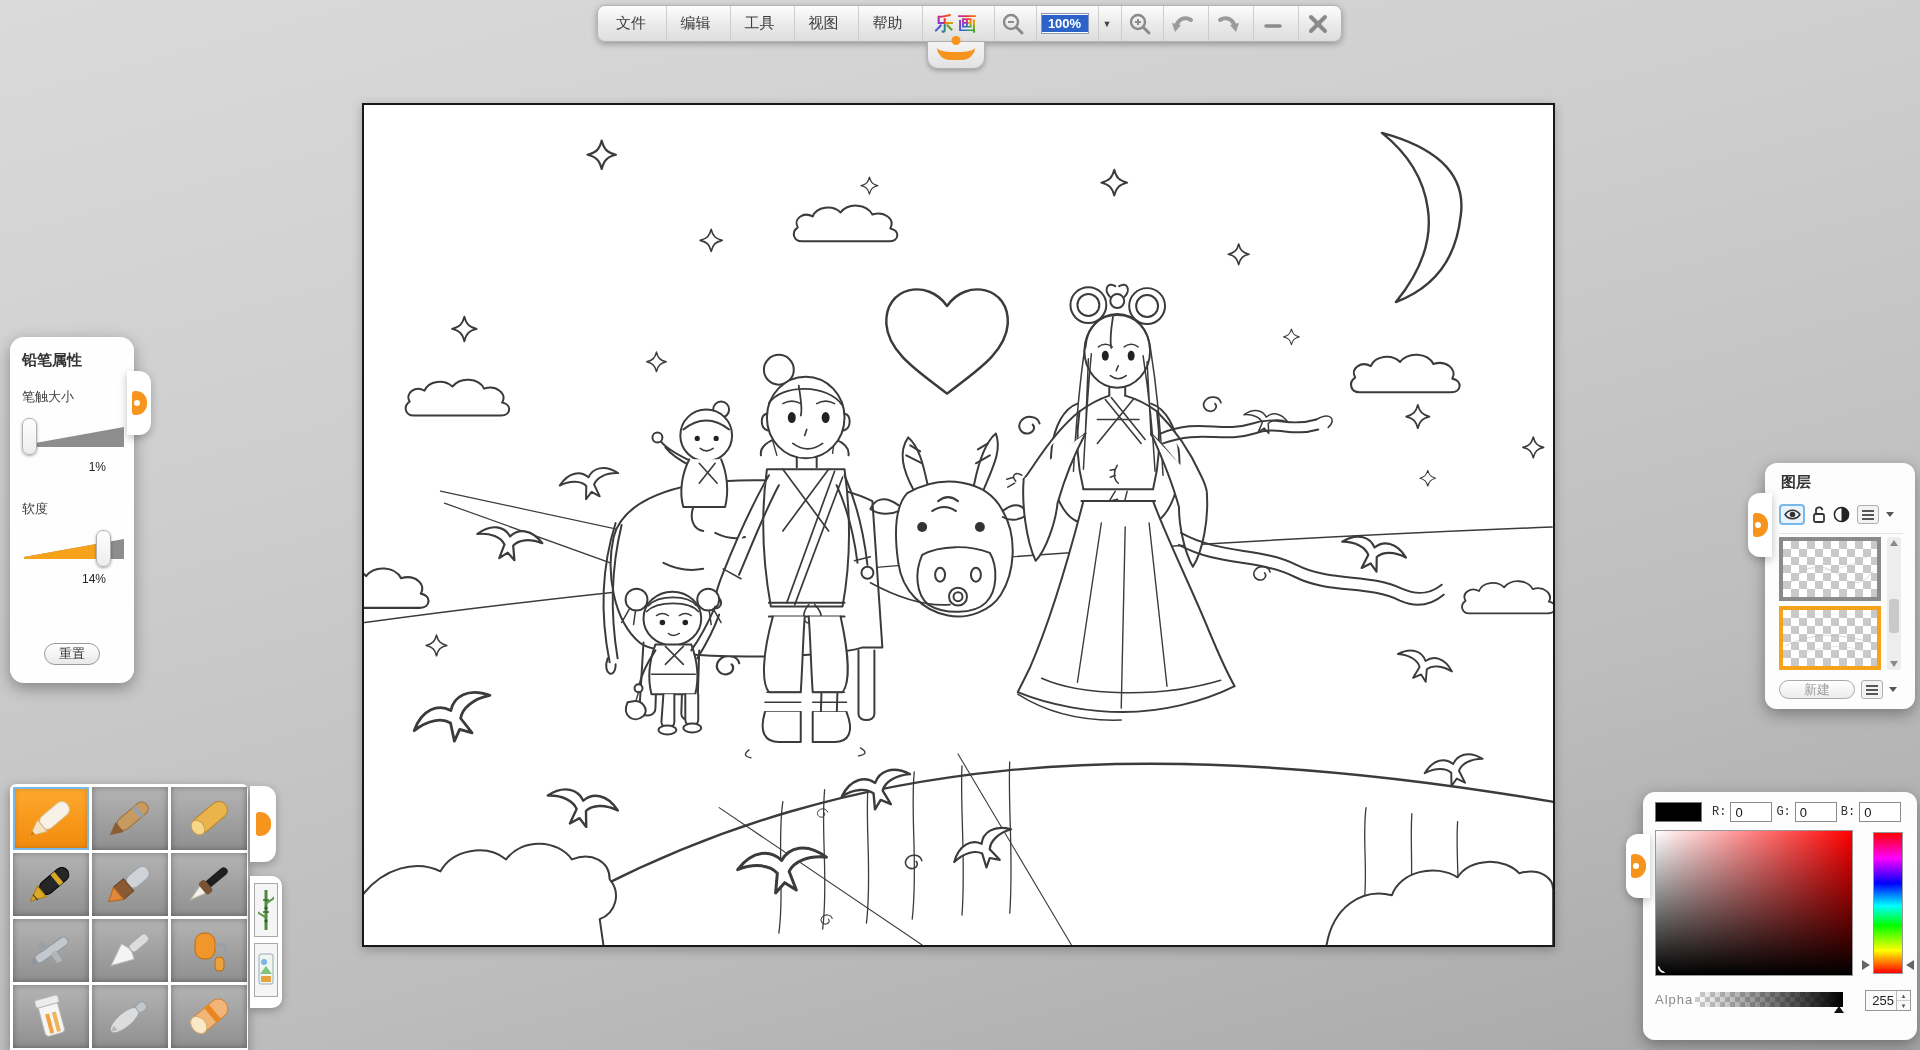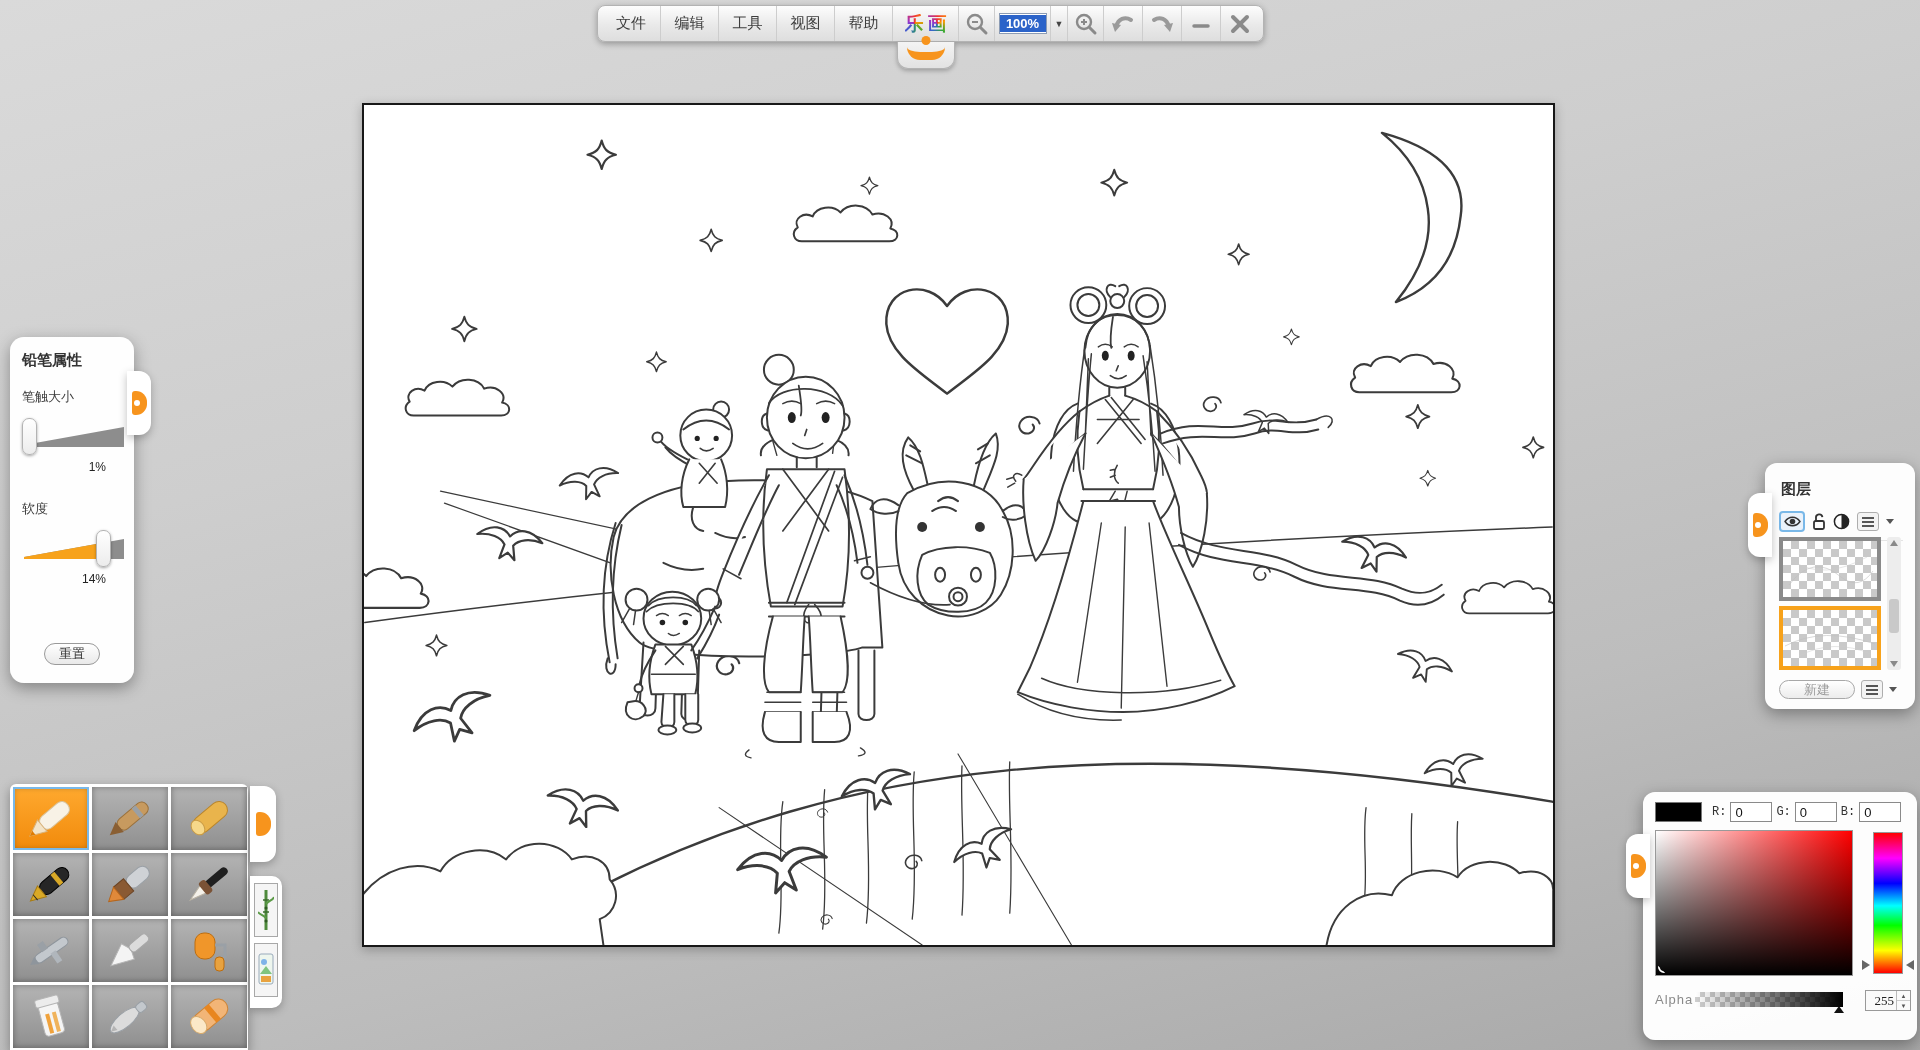--- a/index.html
+++ b/index.html
@@ -3,21 +3,21 @@
 <meta charset="utf-8">
 <style>
   * { margin:0; padding:0; box-sizing:border-box; }
   html,body { width:1920px; height:1050px; overflow:hidden;
     font-family:"Liberation Sans","DejaVu Sans",sans-serif; }
   body { background:linear-gradient(165deg,#dadada 0%,#cecece 35%,#bdbdbd 70%,#a7a7a7 100%); position:relative; }
 
   
   .toolbar { position:absolute; left:597px; top:5px; height:37px; display:flex; align-items:stretch;
     background:linear-gradient(#fdfdfd,#e9e9e9 55%,#dedede); border:1px solid #b3b3b3; border-radius:8px;
-    box-shadow:0 2px 6px rgba(0,0,0,.3); padding:0 4px; z-index:5; }
+    box-shadow:0 2px 6px rgba(0,0,0,.3); padding:0 4px; z-index:5;gap:6px; }
   .toolbar > * { border-left:1px solid #cdcdcd; display:flex; align-items:center; justify-content:center; }
   .toolbar > *:first-child { border-left:none; }
   .menu-btn { width:58px; font-size:15px; color:#3c3c3c; cursor:default; }
   .mascot-slot { width:66px; position:relative; }
   .mascot-eyes { display:flex; gap:4px; font-size:19px; font-weight:bold; line-height:1; }
   .mascot-eyes span { background:conic-gradient(#e33,#f90,#3a3,#36c,#93c,#e33);
     -webkit-background-clip:text; background-clip:text; color:transparent; }
   .mascot-tab { position:absolute; top:36px; left:50%; transform:translateX(-50%); width:58px; height:27px;
     background:linear-gradient(#f4f4f4,#e2e2e2); border:1px solid #b3b3b3; border-top:none;
     border-radius:0 0 11px 11px; box-shadow:0 2px 4px rgba(0,0,0,.25); }
@@ -77,21 +77,21 @@
   .side-tab { position:absolute; background:#fff; box-shadow:0 3px 8px rgba(0,0,0,.25); }
   .side-grip { left:250px; top:786px; width:26px; height:76px; border-radius:0 12px 12px 0;
     display:flex; align-items:center; justify-content:center; }
   .side-buttons { left:250px; top:876px; width:32px; height:132px; border-radius:0 10px 10px 0;
     display:flex; flex-direction:column; gap:6px; padding:7px 3px; align-items:center; }
   .side-btn { width:24px; height:54px; border:1px solid #a8a8a8; background:#f5f5f5;
     display:flex; align-items:center; justify-content:center; }
 
   
   .layers-panel { left:1765px; top:463px; width:150px; height:246px; padding:10px 12px; border-radius:12px; }
-  .layers-panel h3 { font-size:15px; font-weight:bold; color:#333; margin:7px 0 12px 4px; }
+  .layers-panel h3 { font-size:15px; font-weight:bold; color:#333; margin:0 0 12px 4px; }
   .layer-tools { display:flex; align-items:center; gap:7px; margin-left:2px; padding-bottom:8px;
     border-bottom:1px solid #e4e4e4; }
   .eye-btn { width:26px; height:21px; background:#eaf2fb; border:2px solid #79b8e8; border-radius:4px;
     display:flex; align-items:center; justify-content:center; }
   .mini-menu { width:22px; height:19px; border:1px solid #aeaeae; border-radius:3px; background:#f3f3f3;
     display:flex; flex-direction:column; justify-content:center; gap:2px; padding:0 4px; }
   .mini-menu i { display:block; height:2px; background:#555; }
   .dd-arrow { width:0; height:0; border-left:4px solid transparent; border-right:4px solid transparent;
     border-top:5px solid #555; }
   .layer-stack { position:absolute; left:14px; top:74px; width:102px; }
@@ -130,21 +130,21 @@
   .alpha-label { width:40px; font-size:13px; color:#8a8a8a; letter-spacing:1px; }
   .alpha-bar { position:relative; width:148px; height:15px; background-color:#fff;
     background-image:linear-gradient(to right,rgba(255,255,255,0),#000),
       linear-gradient(45deg,#cfcfcf 25%,transparent 25%,transparent 75%,#cfcfcf 75%),
       linear-gradient(45deg,#cfcfcf 25%,transparent 25%,transparent 75%,#cfcfcf 75%);
     background-position:0 0,0 0,5px 5px; background-size:100% 100%,10px 10px,10px 10px; }
   .alpha-mark { position:absolute; right:-1px; bottom:-6px; width:0; height:0;
     border-left:5px solid transparent; border-right:5px solid transparent; border-bottom:7px solid #111; }
   .spinner { position:absolute; left:222px; top:198px; width:46px; height:21px; border:1px solid #999;
     background:#fafafa; display:flex; }
-  .spinner input { flex:1; min-width:0; border:none; background:transparent; text-align:right; font-size:13px; padding-right:2px; color:#222;font-family:Liberation Serif, serif; }
+  .spinner input { flex:1; min-width:0; border:none; background:transparent; text-align:right; font-size:13px; padding-right:2px; color:#222; }
   .spin-col { width:14px; border-left:1px solid #bbb; display:flex; flex-direction:column; }
   .spin-col span { flex:1; display:flex; align-items:center; justify-content:center; font-size:6px; color:#555; }
   .spin-col span:first-child { border-bottom:1px solid #ccc; }
 </style>
 </head>
 <body>
 
 <div class="toolbar">
   <div class="menu-btn">文件</div>
   <div class="menu-btn">编辑</div>

